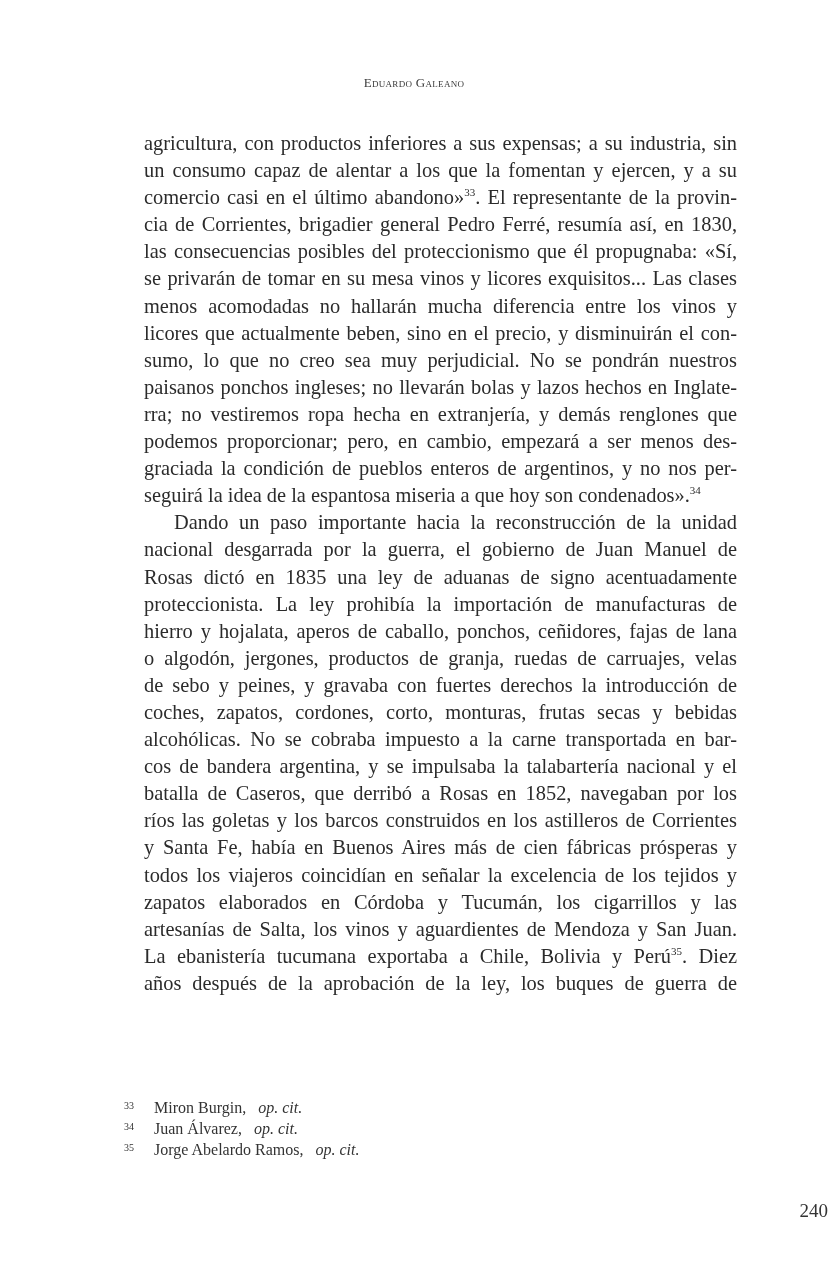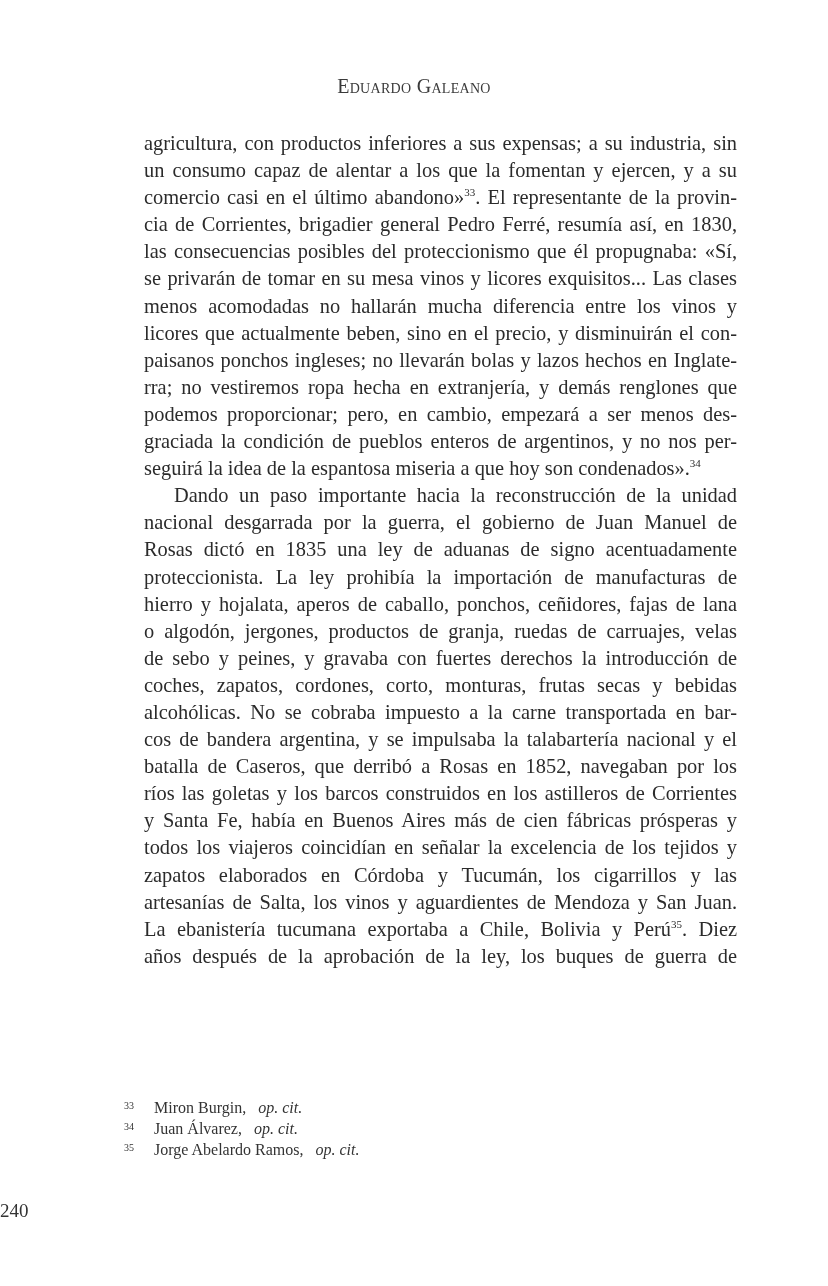--- a/index.html
+++ b/index.html
@@ -3,21 +3,21 @@
 <meta charset="utf-8">
 <style>
   html, body { margin: 0; padding: 0; background: #ffffff; }
   body {
     width: 828px; height: 1286px; position: relative; overflow: hidden;
     font-family: "DejaVu Serif", "Liberation Serif", serif;
     color: #2b2b2b;
   }
   .running-head {
     position: absolute; top: 75px; left: 0; width: 828px;
-    text-align: center; font-size: 20px; letter-spacing: 0.3px;
+    text-align: center; font-size: 13px; letter-spacing: 0.3px;
     font-variant: small-caps; color: #3a3a3a;
     font-family: "Liberation Serif", serif;
   }
   .text-block {
     position: absolute; left: 124px; top: 130px; width: 593px;
     font-family: "Liberation Serif", serif;
     font-size: 20.4px; line-height: 27.1px; margin-left: 20px;
   }
   .line {
     display: block; white-space: nowrap;
@@ -30,38 +30,39 @@
   .footnotes {
     position: absolute; left: 124px; top: 1097px;
     font-family: "Liberation Serif", serif; font-size: 16px; line-height: 21px;
     color: #333;
   }
   .fn { display: flex; align-items: baseline; height: 21px; }
   .fn-num { width: 30px; font-size: 10px; position: relative; top: -4px; }
   .fn-cite { font-style: italic; margin-left: 8px; }
   .page-number {
     position: absolute; top: 1200px; left: 0; width: 828px;
-    text-align: left; font-family: "Liberation Serif", serif;
+    text-align: right; font-family: "Liberation Serif", serif;
     font-size: 19px; color: #333;
   }
 </style>
 </head>
 <body>
 
 <div class="running-head">Eduardo Galeano</div>
 
 <div class="text-block">
   <span class="line">agricultura, con productos inferiores a sus expensas; a su industria, sin</span>
   <span class="line">un consumo capaz de alentar a los que la fomentan y ejercen, y a su</span>
   <span class="line"><span>comercio casi en el último abandono»</span><sup>33</sup><span>. El representante de la provin-</span></span>
   <span class="line">cia de Corrientes, brigadier general Pedro Ferré, resumía así, en 1830,</span>
   <span class="line">las consecuencias posibles del proteccionismo que él propugnaba: «Sí,</span>
   <span class="line">se privarán de tomar en su mesa vinos y licores exquisitos... Las clases</span>
   <span class="line">menos acomodadas no hallarán mucha diferencia entre los vinos y</span>
   <span class="line">licores que actualmente beben, sino en el precio, y disminuirán el con-</span>
+  <span class="line">sumo, lo que no creo sea muy perjudicial. No se pondrán nuestros</span>
   <span class="line">paisanos ponchos ingleses; no llevarán bolas y lazos hechos en Inglate-</span>
   <span class="line">rra; no vestiremos ropa hecha en extranjería, y demás renglones que</span>
   <span class="line">podemos proporcionar; pero, en cambio, empezará a ser menos des-</span>
   <span class="line">graciada la condición de pueblos enteros de argentinos, y no nos per-</span>
   <span class="line last"><span>seguirá la idea de la espantosa miseria a que hoy son condenados».</span><sup>34</sup></span>
   <span class="line indent">Dando un paso importante hacia la reconstrucción de la unidad</span>
   <span class="line">nacional desgarrada por la guerra, el gobierno de Juan Manuel de</span>
   <span class="line">Rosas dictó en 1835 una ley de aduanas de signo acentuadamente</span>
   <span class="line">proteccionista. La ley prohibía la importación de manufacturas de</span>
   <span class="line">hierro y hojalata, aperos de caballo, ponchos, ceñidores, fajas de lana</span>

